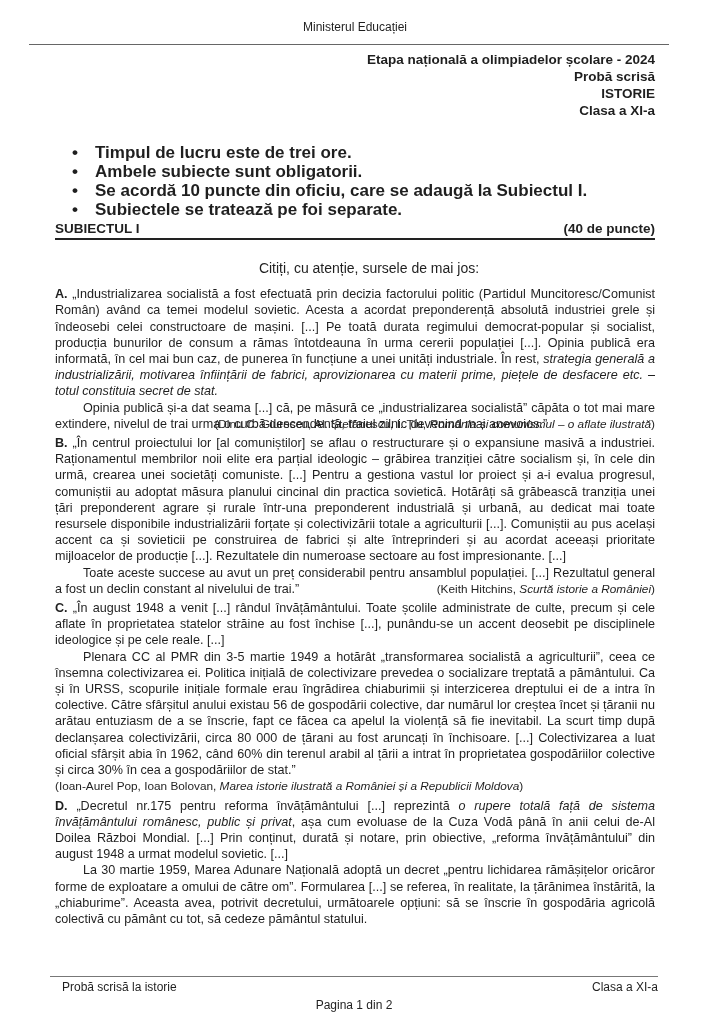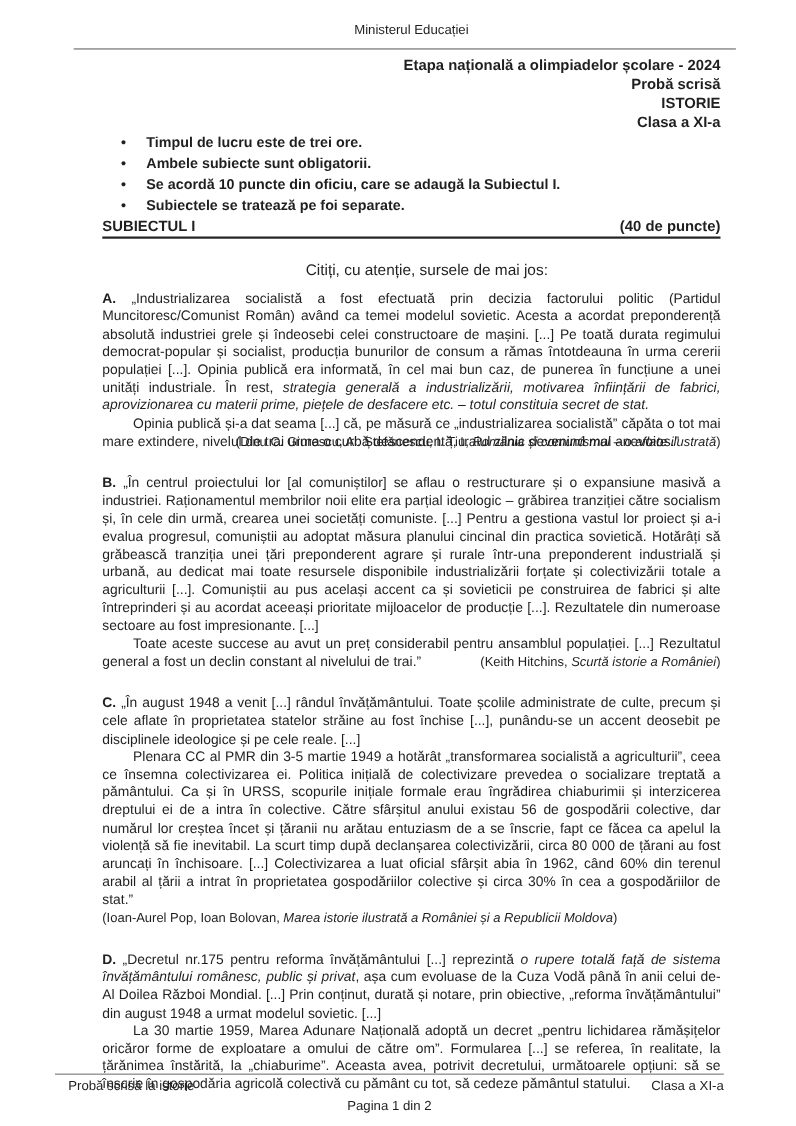--- a/index.html
+++ b/index.html
@@ -1,47 +1,47 @@
 <!DOCTYPE html>
 <html><head>
 <meta charset="utf-8">
 <style>
   html,body { margin:0; padding:0; background:#ffffff; }
   .page {
     position:relative;
     width:724px; height:1024px;
     box-sizing:border-box;
-    padding:20px 69px 0 93px;
+    padding:20px 69px 0 55px;
     background:#ffffff;
     font-family:"Liberation Sans", sans-serif;
     color:#1f1f1f;
     overflow:hidden;
     border-radius:29px;
   }
   .ministry { text-align:center; font-size:12px; line-height:14px; }
   .header-rule { border-top:1.5px solid #666; margin:10px -14px 6px -26px; }
   .title-block { text-align:right; font-weight:bold; font-size:13.5px; line-height:17px; margin-top:4px; }
   .instructions {
     list-style:none;
-    margin:1px 0 2px 0;
+    margin:24px 0 2px 0;
     padding:0 0 0 40px;
-    font-weight:bold; font-size:13px; line-height:19px;
+    font-weight:bold; font-size:17px; line-height:19px;
   }
   .instructions li { position:relative; }
   .instructions li::before { content:"•"; position:absolute; left:-23px; }
   .subject-row {
     display:flex; justify-content:space-between;
     font-weight:bold; font-size:13.5px; line-height:16px;
     border-bottom:2px solid #222; padding-bottom:1px; margin-top:2px;gap:29px;
   }
   .para { margin:0; text-align:justify; font-size:12.6px; line-height:16.2px; }
   .intro { margin:20px 0 0 0; text-align:center; text-indent:28px; font-size:14px; line-height:16.2px; }
   .indent { text-indent:28px; }
   .rel { position:relative; }
-  .source { margin-top:22px; }
+  .source { margin-top:3px; }
   .lbl { font-weight:bold; }
   .citation { position:absolute; right:0; bottom:0; font-size:11.8px; line-height:16.2px; text-indent:0; white-space:nowrap; }
   .citation-line { margin:0; text-align:left; font-size:11.8px; line-height:16.2px; }
   .footer { position:absolute; left:50px; right:66px; top:976px; font-size:12px; line-height:14px; }
   .footer-rule { border-top:1px solid #777; margin-bottom:3px; }
   .footer-row { display:flex; justify-content:space-between; padding-left:12px;gap:42px; }
   .page-num { text-align:center; margin-top:4px; }
   i { font-style:italic; }
 </style>
 </head>

